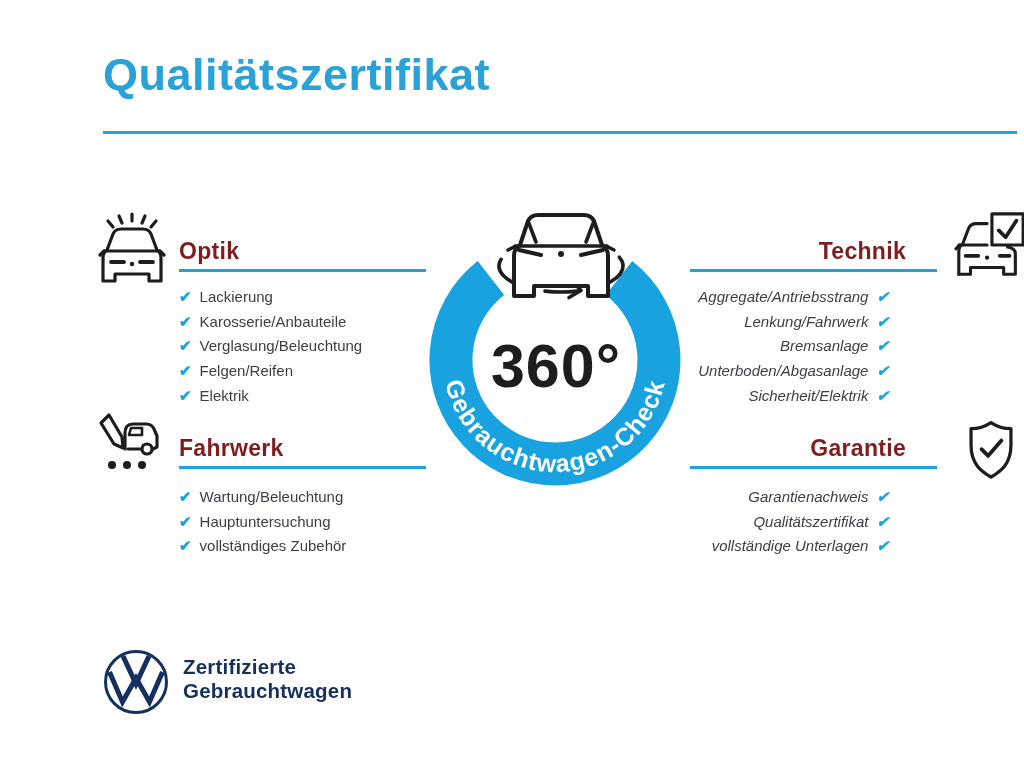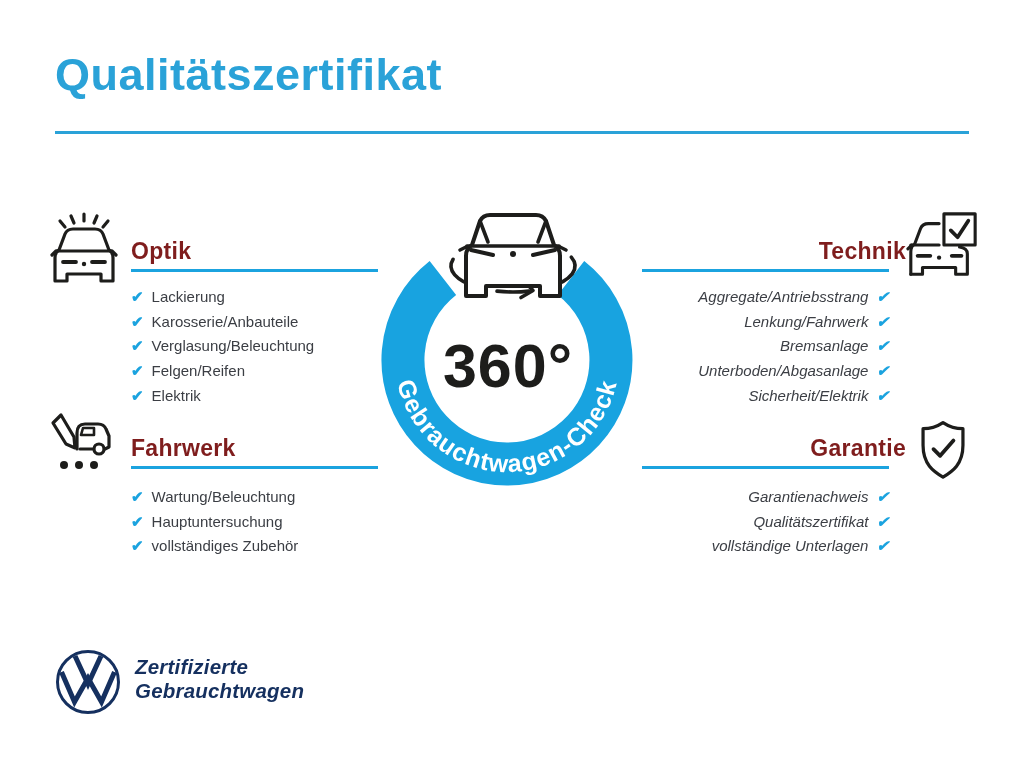--- a/index.html
+++ b/index.html
@@ -1,20 +1,20 @@
 <!DOCTYPE html>
 <html><head>
 <meta charset="utf-8">
 <style>
   html,body{margin:0;padding:0;background:#e8e8e8;}
   #stage{
     position:relative;width:1024px;height:768px;background:#ffffff;
     font-family:"Liberation Sans",sans-serif;overflow:hidden;
   }
-  .abs{position:absolute;}
+  .abs{position:absolute;margin-left:48px;}
 
   
   .page-title{
     left:55px;top:52px;font-size:45px;font-weight:bold;color:#2aa2d8;
     letter-spacing:.5px;line-height:1;
   }
   .title-rule{left:55px;top:131px;width:914px;height:3px;background:#2aa2d8;}
 
   
   .sec-header{font-size:23px;font-weight:bold;color:#7f1d1d;line-height:1.1;letter-spacing:.3px;}
@@ -28,21 +28,21 @@
   .list{display:block;}
   .list .row{display:flex;align-items:center;height:24.8px;font-size:15px;color:#3b3e44;}
   .list-left{left:131px;width:290px;}
   .list-right{right:135px;width:300px;font-style:italic;}
   .list-right .row{justify-content:flex-end;}
   .chk{color:#1ba3df;font-weight:bold;font-size:15px;line-height:1;}
   .list-left .chk{margin-right:8px;}
   .list-right .chk{margin-left:8px;}
 
   
-  .footer-text{left:135px;top:655px;font-size:20.5px;font-weight:bold;color:#15305f;line-height:23.5px;letter-spacing:.2px;font-style:italic;}
+  .footer-text{left:135px;top:655px;font-size:20.5px;font-weight:bold;color:#15305f;line-height:23.5px;letter-spacing:.2px;}
 
   svg{display:block;}
 </style>
 </head>
 <body>
 
 <div id="stage">
 
   <div class="abs page-title">Qualitätszertifikat</div>
   <div class="abs title-rule"></div>

